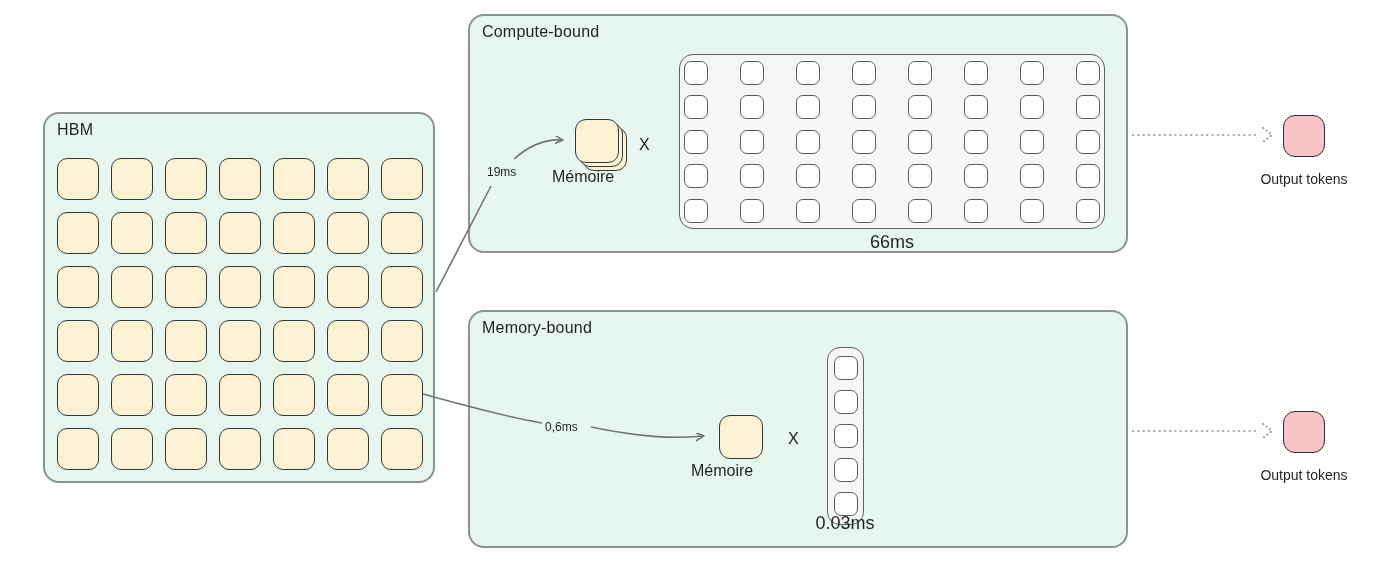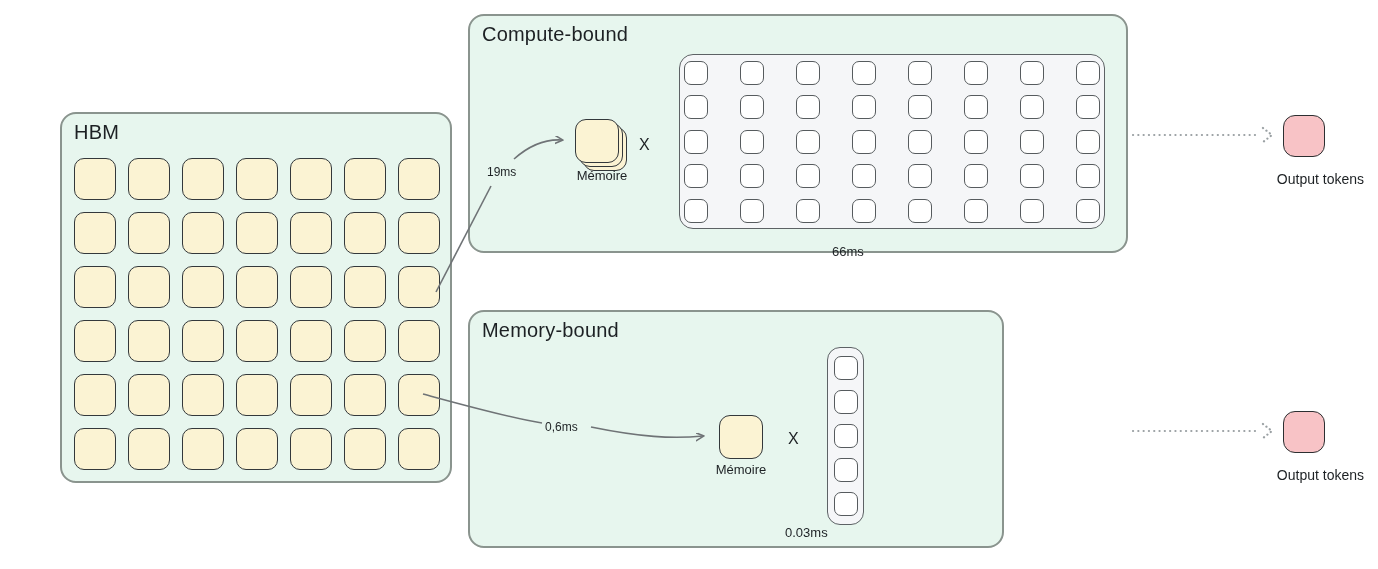--- a/index.html
+++ b/index.html
@@ -15,58 +15,58 @@
     --output-token-border:#2c2f31;
     --connector:#6f7376;
     --dotted-arrow:#9aa0a3;
     --text:#1d2124;
   }
   html,body{margin:0;padding:0;background:#ffffff;}
   body{font-family:"Liberation Sans",sans-serif;color:var(--text);}
   .canvas{position:relative;width:1378px;height:569px;overflow:hidden;background:#ffffff;}
 
   .box{position:absolute;background:var(--box-bg);border:2px solid var(--box-border);border-radius:16px;box-sizing:border-box;}
-  .box-title{position:absolute;left:12px;top:7px;font-size:20px;letter-spacing:.2px;color:var(--text);white-space:nowrap;}
-
-  
-  .hbm-box{left:43px;top:112px;width:392px;height:371px;margin-left:17px;}
+  .box-title{position:absolute;left:12px;top:7px;font-size:16px;letter-spacing:.2px;color:var(--text);white-space:nowrap;}
+
+  
+  .hbm-box{left:43px;top:112px;width:392px;height:371px;}
   .hbm-grid{position:absolute;left:12px;top:44px;display:grid;grid-template-columns:repeat(7,42px);grid-auto-rows:42px;gap:12px;}
   .hbm-grid .cell{width:42px;height:42px;background:var(--memory-cell-bg);border:1.5px solid var(--memory-cell-border);border-radius:10px;box-sizing:border-box;}
 
   
   .compute-box{left:468px;top:14px;width:660px;height:239px;}
   .memory-stack{position:absolute;left:105px;top:103px;width:53px;height:53px;}
   .stack-layer{position:absolute;width:44px;height:44px;background:var(--memory-cell-bg);border:1.5px solid var(--memory-cell-border);border-radius:11px;box-sizing:border-box;}
   .stack-layer.l3{left:8px;top:8px;}
   .stack-layer.l2{left:4px;top:4px;}
   .stack-layer.l1{left:0;top:0;}
   .time-label{position:absolute;font-size:12px;white-space:nowrap;}
   .compute-load-time{left:17px;top:149px;}
-  .mem-caption{position:absolute;width:100px;text-align:center;font-size:13px;white-space:nowrap;}
+  .mem-caption{position:absolute;width:100px;font-size:16px;white-space:nowrap;}
   .compute-mem-caption{left:82px;top:152px;}
   .op-x{position:absolute;font-size:16px;font-weight:500;}
   .compute-op{left:169px;top:120px;}
   .matrix-container{position:absolute;left:209px;top:38px;width:426px;height:175px;background:var(--matrix-bg);border:1.5px solid var(--matrix-border);border-radius:14px;box-sizing:border-box;
     display:grid;grid-template-columns:repeat(8,24px);grid-auto-rows:24px;column-gap:32px;row-gap:10.5px;padding:4px;justify-content:center;align-content:center;}
   .matrix-container .cell,.vector-container .cell{width:24px;height:24px;background:var(--matrix-cell-bg);border:1.5px solid var(--matrix-cell-border);border-radius:7px;box-sizing:border-box;}
-  .time-below{position:absolute;width:120px;text-align:left;font-size:13px;white-space:nowrap;margin-top:12px;}
+  .time-below{position:absolute;width:120px;text-align:center;font-size:18px;white-space:nowrap;}
   .compute-time-below{left:362px;top:216px;}
 
   
-  .memory-box{left:468px;top:310px;width:536px;height:238px;text-decoration:underline;}
+  .memory-box{left:468px;top:310px;width:660px;height:238px;text-decoration:underline;}
   .memory-load-time{left:75px;top:108px;}
   .single-memory{position:absolute;left:249px;top:103px;width:44px;height:44px;background:var(--memory-cell-bg);border:1.5px solid var(--memory-cell-border);border-radius:11px;box-sizing:border-box;}
   .memory-mem-caption{left:221px;top:150px;}
   .memory-op{left:318px;top:118px;}
   .vector-container{position:absolute;left:357px;top:35px;width:37px;height:178px;background:var(--matrix-bg);border:1.5px solid var(--matrix-border);border-radius:13px;box-sizing:border-box;
     display:flex;flex-direction:column;align-items:center;justify-content:space-between;padding:8px 0;}
   .memory-time-below{left:315px;top:201px;}
 
   
-  .output-group{position:absolute;width:120px;text-align:right;}
+  .output-group{position:absolute;width:120px;text-align:center;}
   .output-top{left:1244px;top:115px;}
   .output-bottom{left:1244px;top:411px;}
   .token-square{width:42px;height:42px;margin:0 auto;background:var(--output-token-bg);border:1.6px solid var(--output-token-border);border-radius:12px;box-sizing:border-box;}
   .token-caption{margin-top:14px;font-size:14px;white-space:nowrap;}
 
   .connector-overlay{position:absolute;left:0;top:0;width:1378px;height:569px;pointer-events:none;}
 </style>
 </head>
 <body>
 

